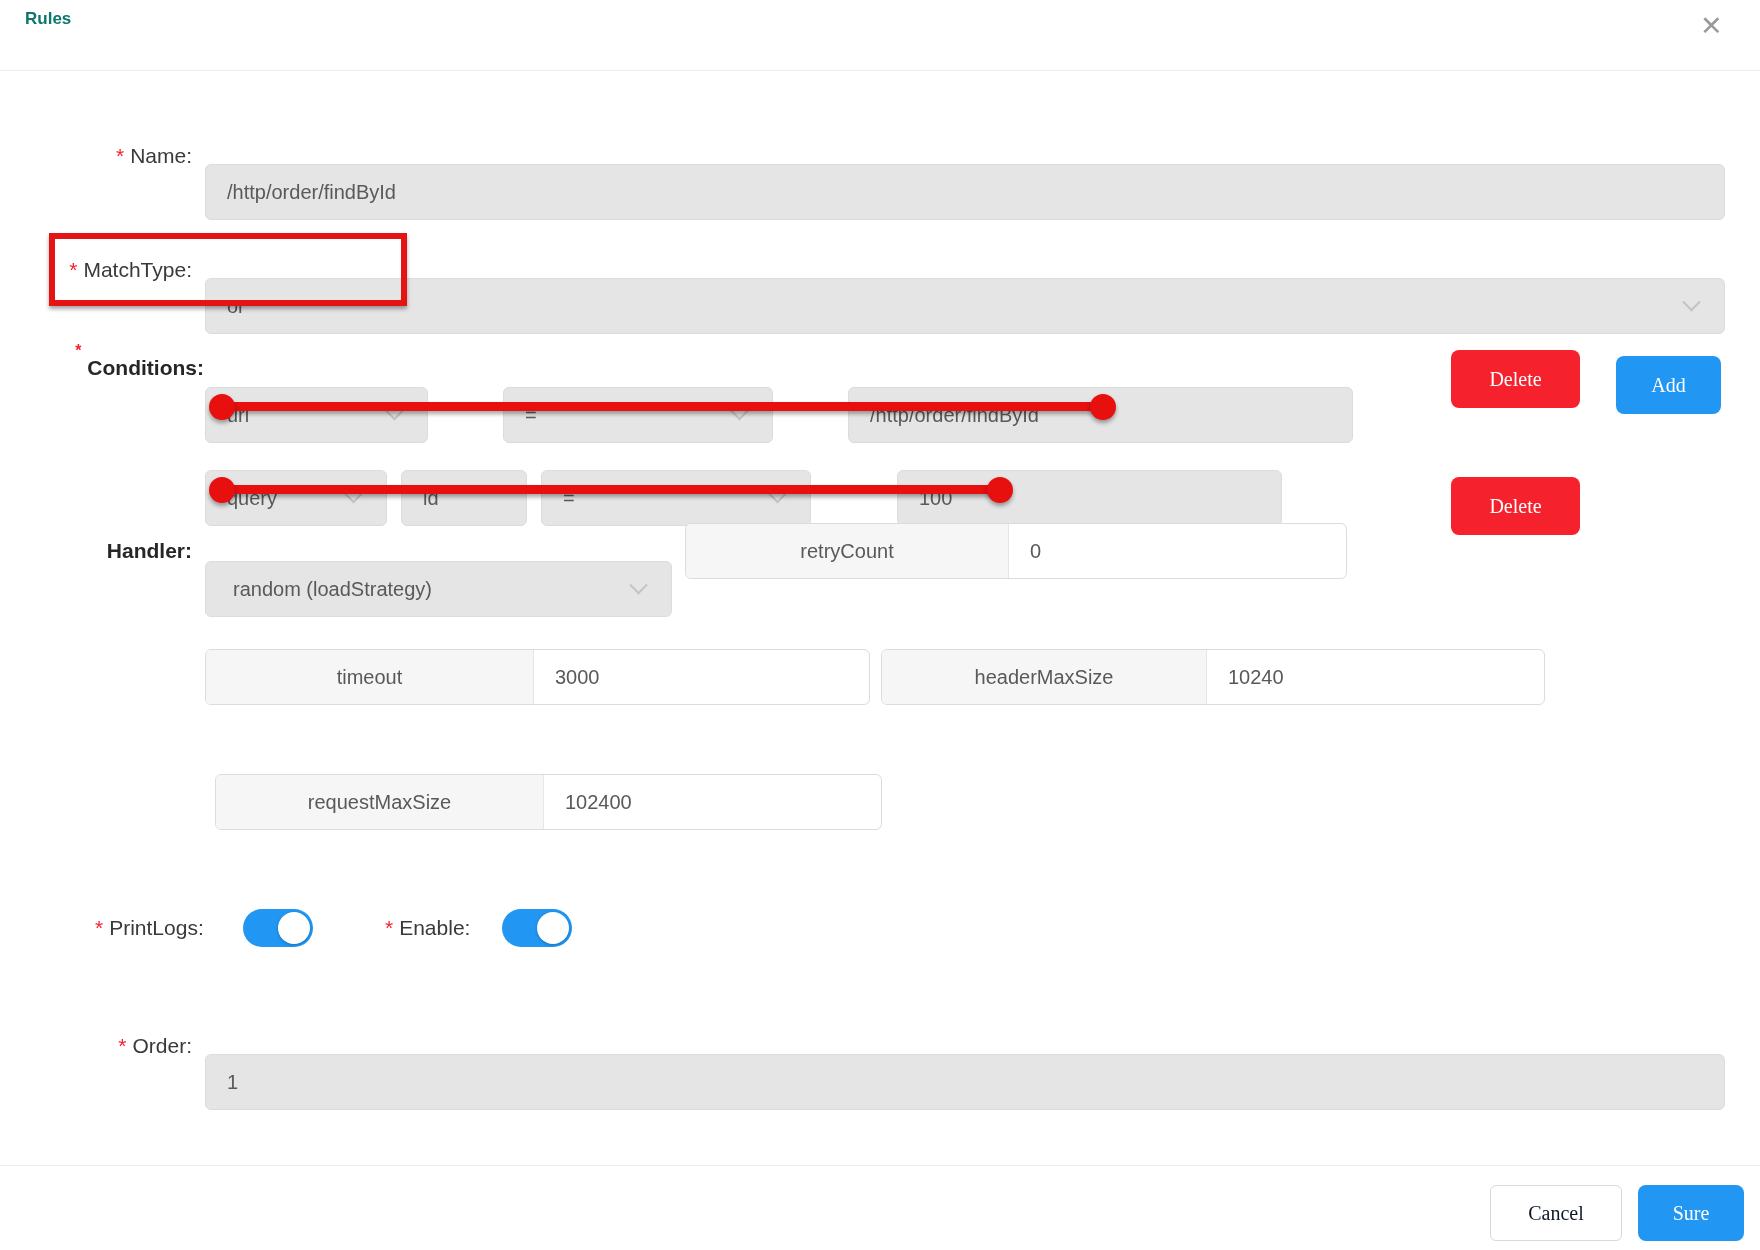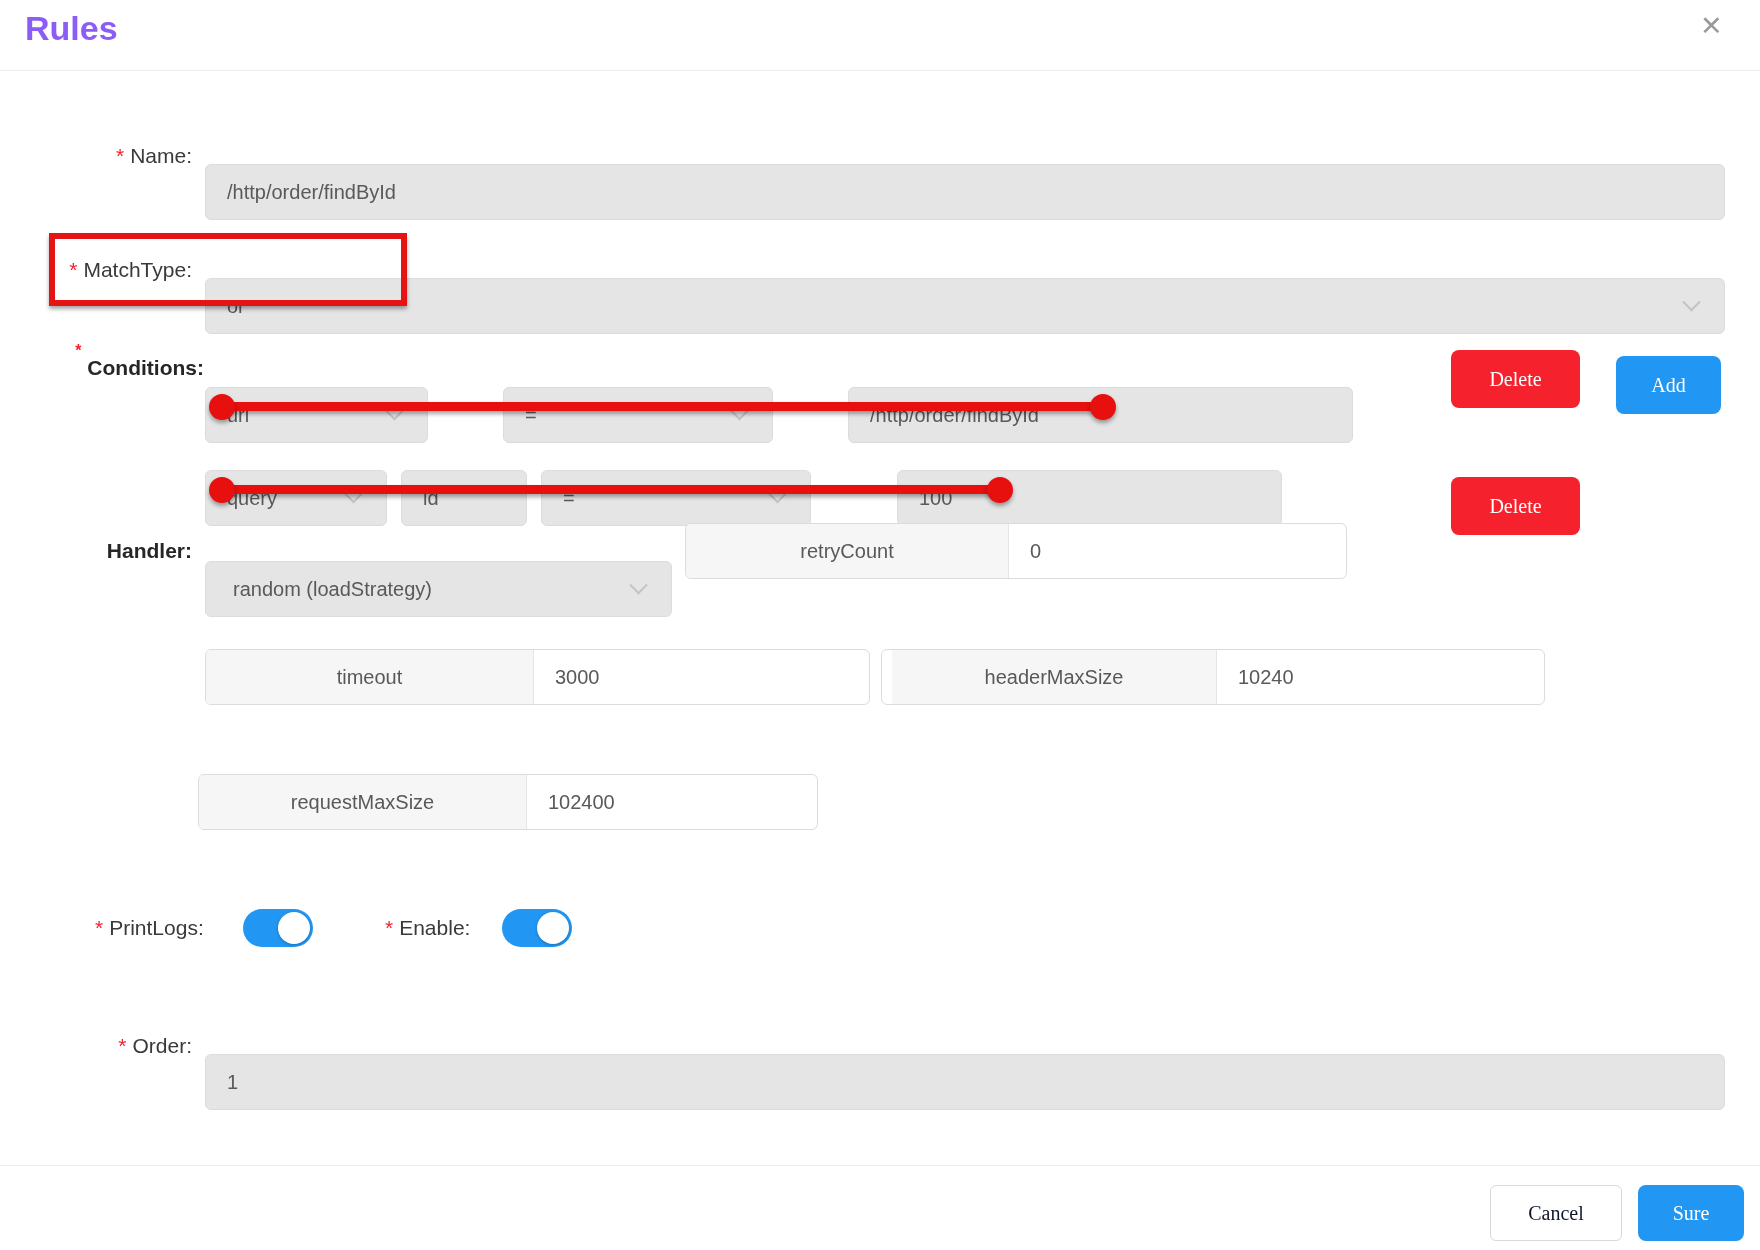--- a/index.html
+++ b/index.html
@@ -4,21 +4,21 @@
 <style>
   * { margin:0; padding:0; box-sizing:border-box; }
   html,body { background:#fff; }
   .dialog {
     position:relative; width:1760px; height:1250px; background:#fff;
     font-family:"Liberation Sans", sans-serif; overflow:hidden;
   }
   .abs { position:absolute; }
 
   
-  .title { left:25px; top:9px; font-size:34px; font-weight:600; color:#8b5cf6; }
+  .title { left:25px; top:9px; font-size:17px; font-weight:600; color:#0f766e; }
   .close { left:1700px; top:10px; font-size:27px; color:#9a9a9a; cursor:pointer; line-height:1.2; }
   .divider { left:0; width:1760px; height:1px; background:#ececec; }
   .hdr-div { top:70px; }
   .ftr-div { top:1165px; }
 
   
   .lbl { display:flex; justify-content:flex-end; align-items:center; gap:6px;
          left:0; width:192px; font-size:21px; color:#3a3a3a; }
   .lbl .star { color:#f5222d; font-size:21px; }
   .lbl-bold { font-weight:bold; color:#262626; }
@@ -85,23 +85,23 @@
   .pos-id         { left:401px; top:432px; width:126px; }
   .pos-op2        { left:541px; top:432px; width:270px; }
   .pos-val2       { left:897px; top:432px; width:385px; }
   .pos-del2       { left:1451px; top:477px; width:129px; height:58px; }
   .pos-hand-lbl   { top:523px; height:56px; }
   .pos-hand-sel   { left:205px; top:523px; width:467px;padding-left:6px; }
   .pos-retry      { left:685px; top:523px; width:662px; }
   .pos-retry .tag { width:323px; }
   .pos-timeout    { left:205px; top:649px; width:665px; }
   .pos-timeout .tag { width:328px; }
-  .pos-header     { left:881px; top:649px; width:664px;padding-left:10px; }
+  .pos-header     { left:881px; top:649px; width:664px; }
   .pos-header .tag { width:325px; }
-  .pos-request    { left:198px; top:774px; width:620px; }
+  .pos-request    { left:215px; top:774px; width:667px; }
   .pos-request .tag { width:328px; }
   .pos-pl-lbl     { left:95px; top:916px; display:flex; gap:6px; font-size:21px; color:#3a3a3a; }
   .pos-pl-lbl .star, .pos-en-lbl .star { color:#f5222d; }
   .pos-pl-tgl     { left:243px; top:909px; }
   .pos-en-lbl     { left:385px; top:916px; display:flex; gap:6px; font-size:21px; color:#3a3a3a; }
   .pos-en-tgl     { left:502px; top:909px; }
   .pos-ord-lbl    { top:1018px; height:56px; }
   .pos-ord-inp    { left:205px; top:1016px; width:1520px; }
   .pos-cancel     { left:1490px; top:1185px; width:132px; height:56px; }
   .pos-sure       { left:1638px; top:1185px; width:106px; height:56px; }

